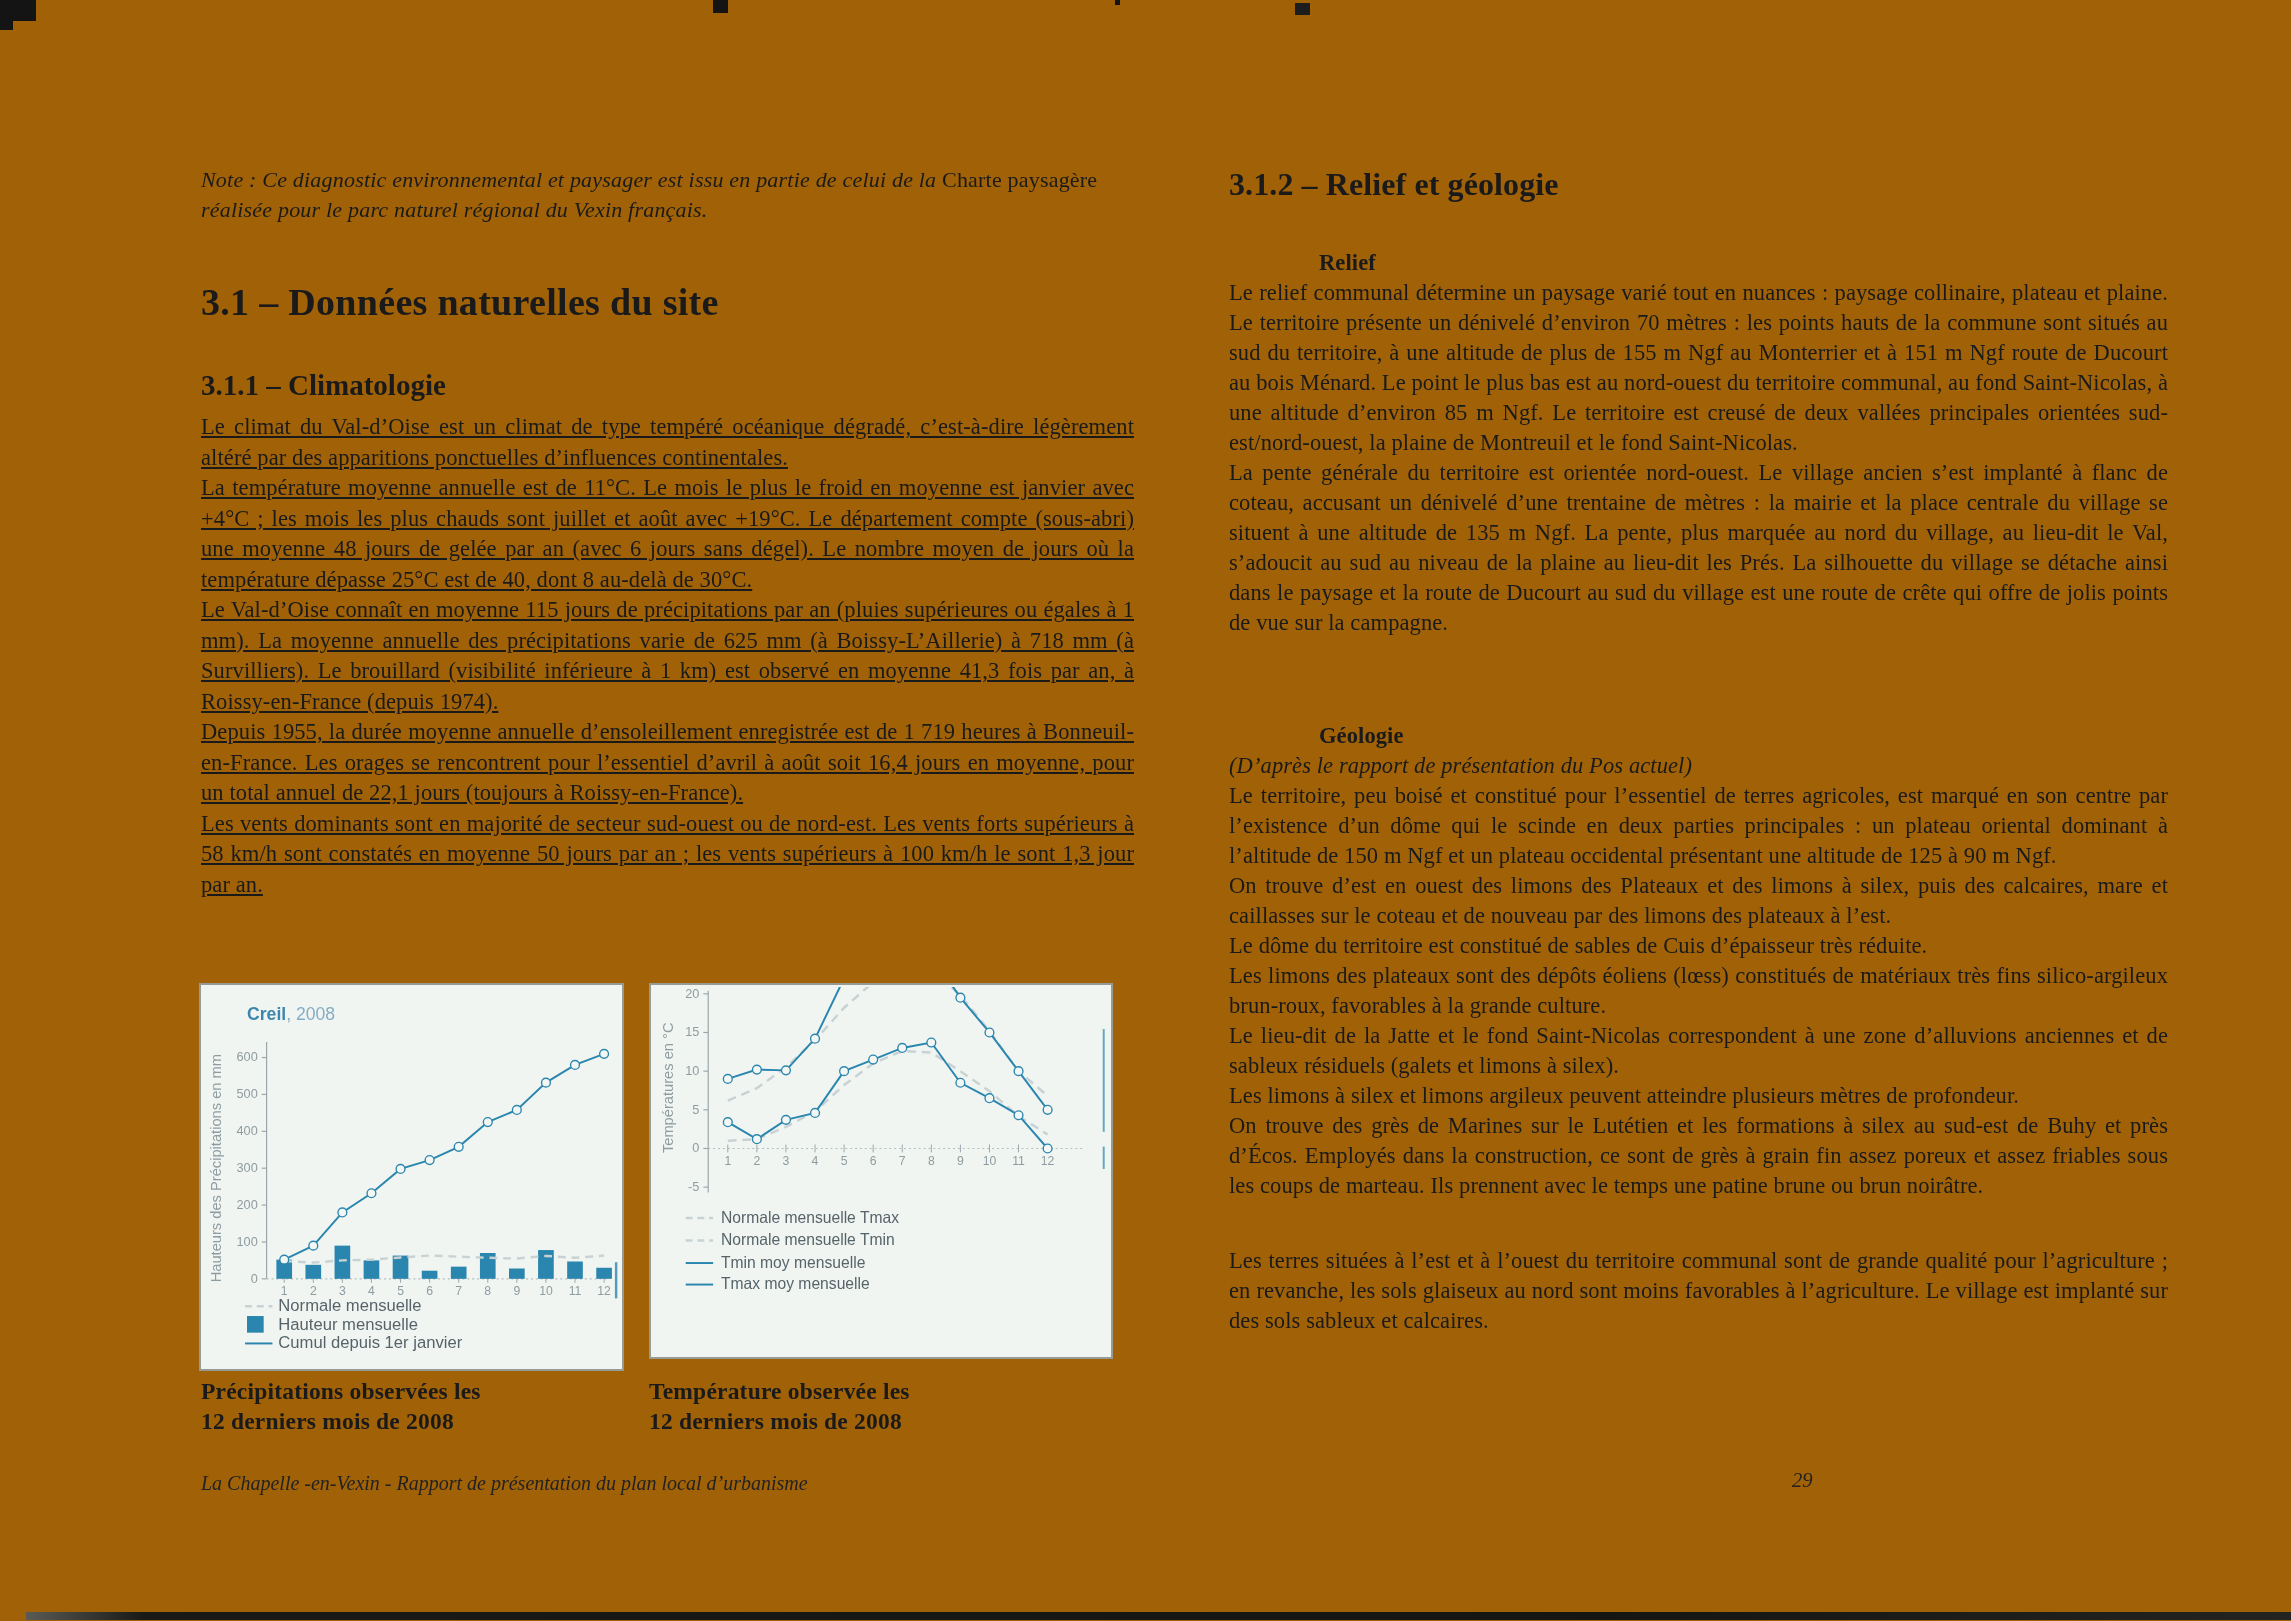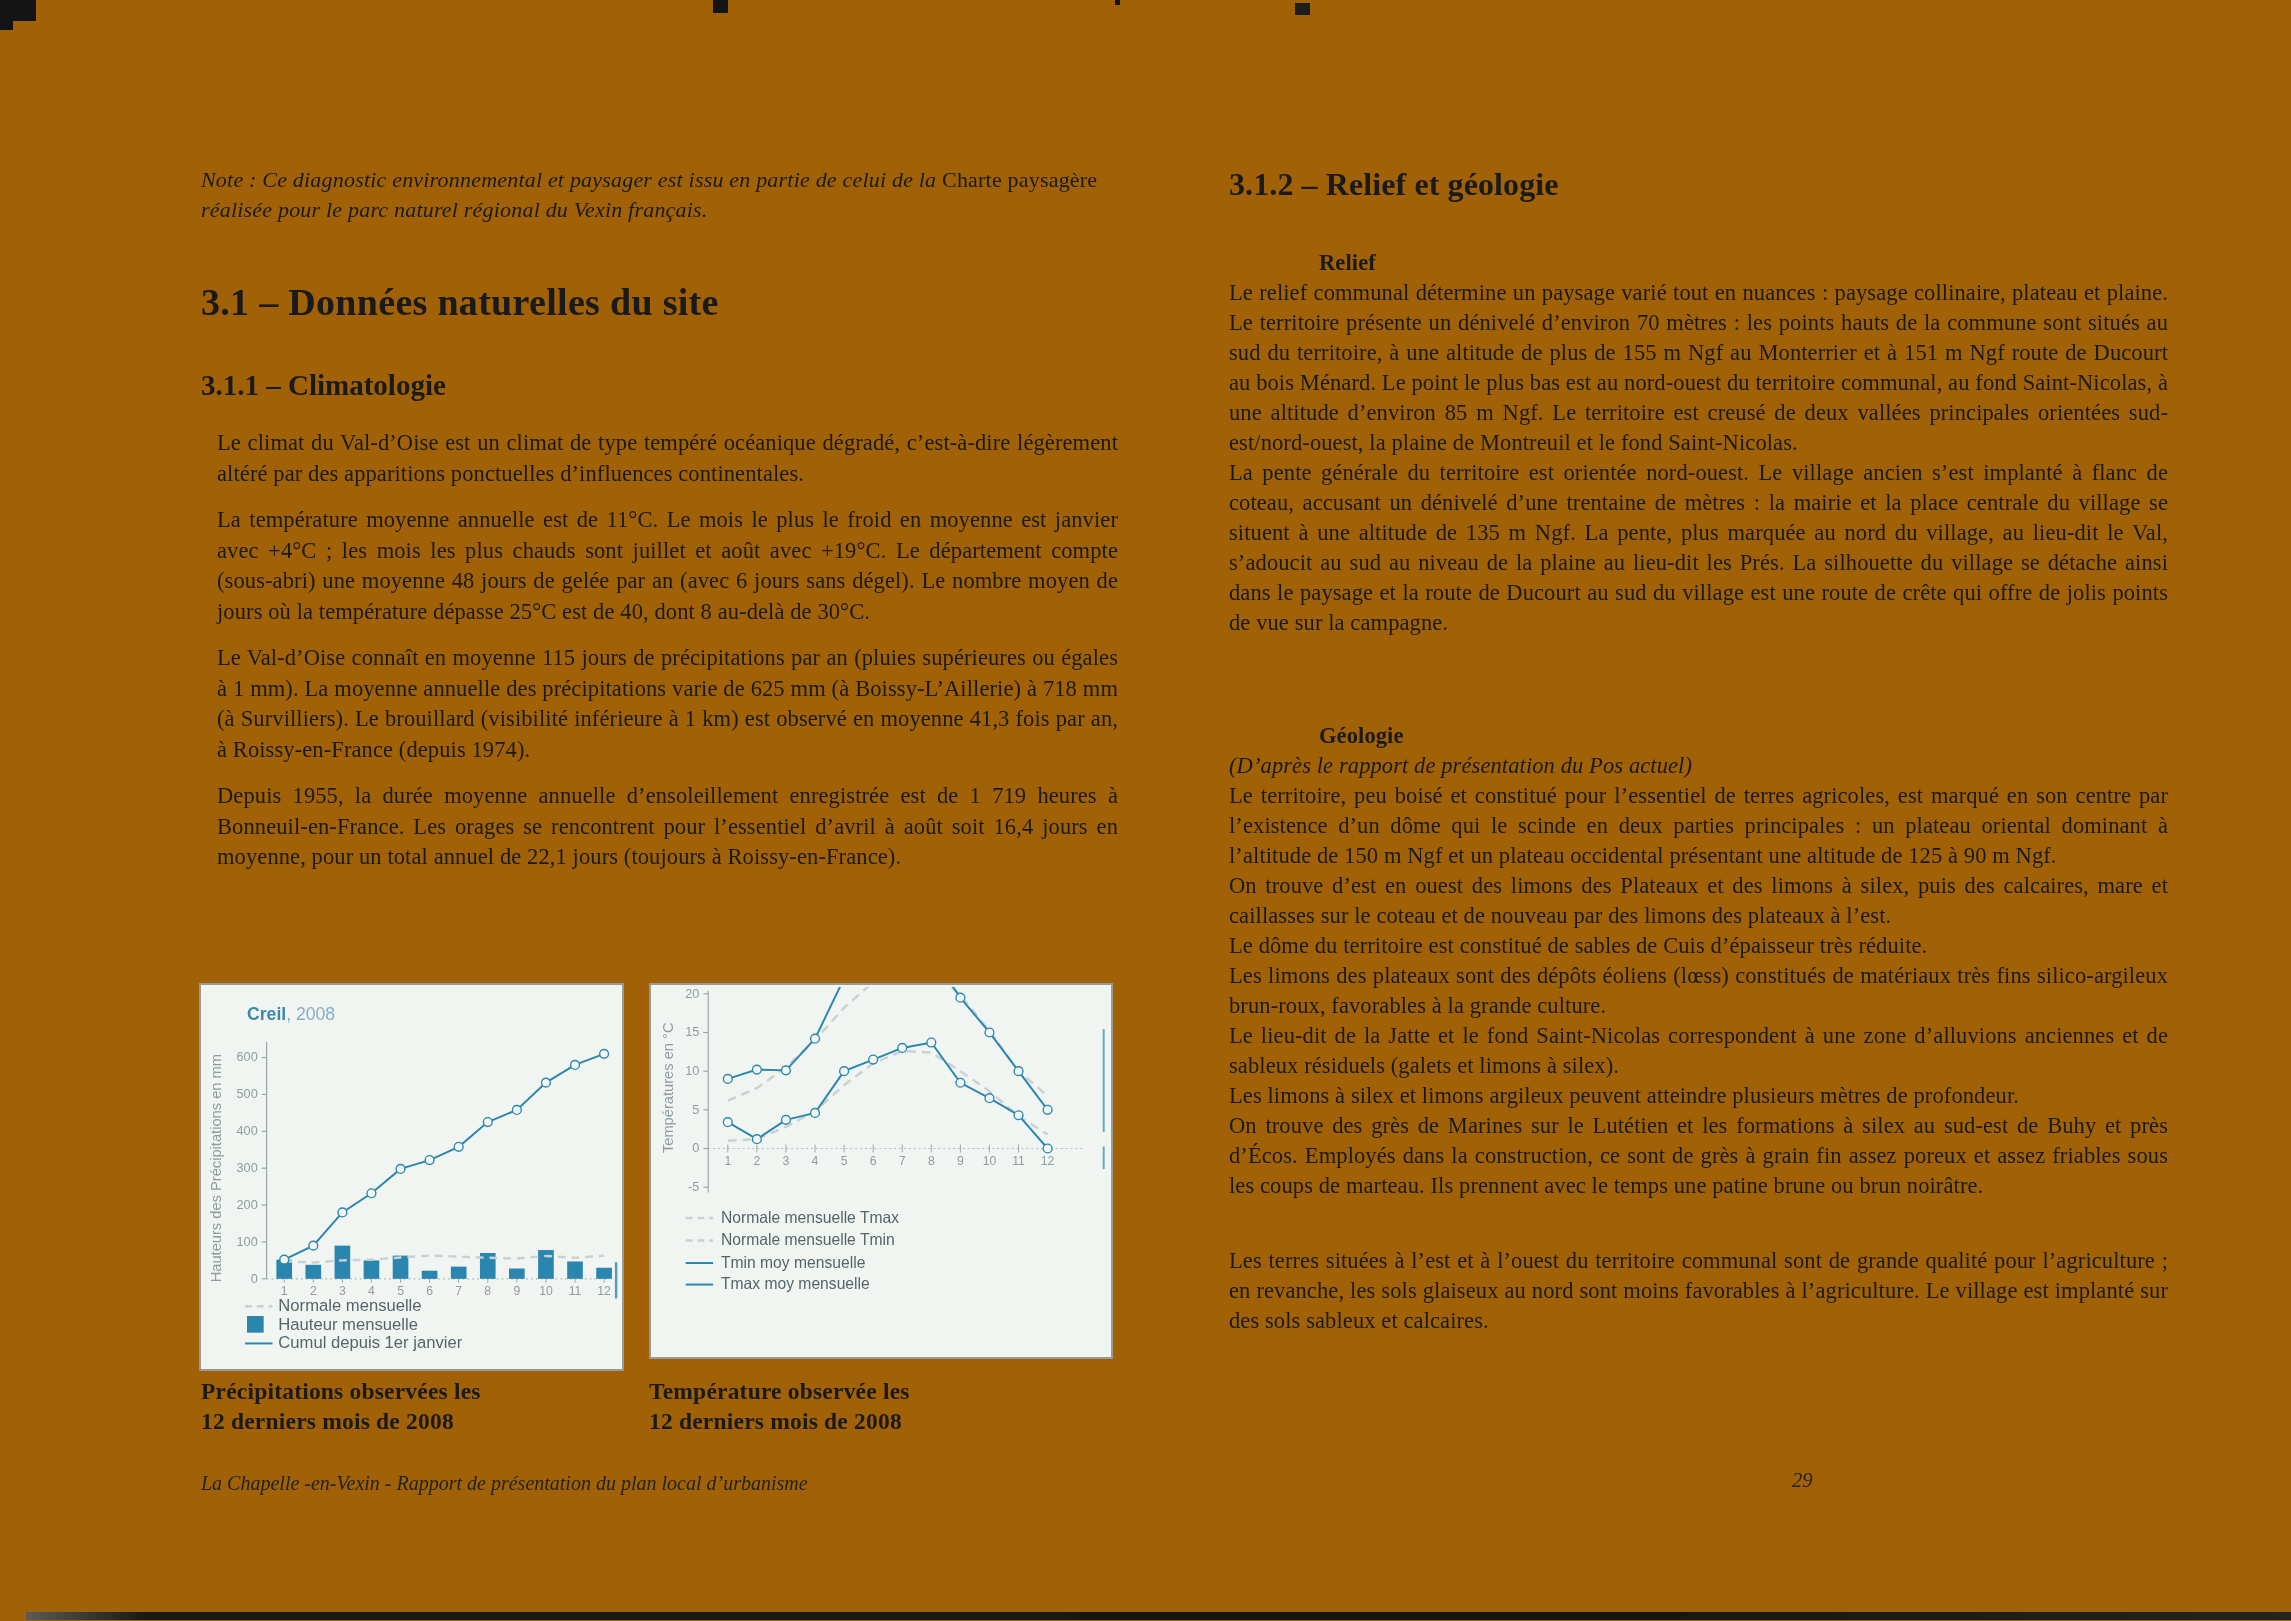--- a/index.html
+++ b/index.html
@@ -6,21 +6,21 @@
   body{width:2292px;height:1621px;overflow:hidden;background:#e8eae6;}
   .page{position:relative;width:2292px;height:1621px;background:#a16207;
         font-family:"Liberation Serif",serif;color:#1a1a1a;}
   .abs{position:absolute;}
   .it{font-style:italic;}
   .note{left:201px;top:165px;width:939px;font-size:22px;line-height:30px;letter-spacing:0.2px;}
   .h-main{left:201px;top:280px;font-size:38px;font-weight:bold;letter-spacing:0.3px;}
   .h-sub{left:201px;top:369px;font-size:29px;font-weight:bold;}
   .body-left{left:201px;top:412px;width:933px;font-size:22.5px;line-height:30.5px;
              text-align:justify;letter-spacing:0.1px;}
-  .body-left p{margin:16px;}
+  .body-left p{margin:0;text-decoration:underline;}
   .col-right{left:1229px;top:165px;width:939px;font-size:22.5px;line-height:30px;
              letter-spacing:0.1px;}
   .col-right .h-sec2{font-size:32px;font-weight:bold;margin:0 0 29px 0;line-height:39px;}
   .sub-head{font-weight:bold;padding-left:90px;margin-top:44px;}
   .col-right p{margin:0;text-align:justify;}
   .col-right .src{text-align:left;font-style:italic;} .gap40{height:39px;} .gap46{height:45px;}
   .chart-box{background:#f1f5f1;border:2px solid #969b96;}
   .chart1{left:199px;top:983px;width:421px;height:384px;}
   .chart2{left:649px;top:983px;width:460px;height:372px;}
   .chart-box svg{display:block;font-family:"Liberation Sans",sans-serif;}
@@ -53,20 +53,21 @@
   <div class="abs note"><span class="it">Note : Ce diagnostic environnemental et paysager est issu en partie de celui de la </span><span>Charte paysagère </span><span class="it">réalisée pour le parc naturel régional du Vexin français.</span></div>
 
   <div class="abs h-main">3.1 – Données naturelles du site</div>
   <div class="abs h-sub">3.1.1 – Climatologie</div>
 
   <div class="abs body-left">
     <p>Le climat du Val-d’Oise est un climat de type tempéré océanique dégradé, c’est-à-dire légèrement altéré par des apparitions ponctuelles d’influences continentales.</p>
     <p>La température moyenne annuelle est de 11°C. Le mois le plus le froid en moyenne est janvier avec +4°C ; les mois les plus chauds sont juillet et août avec +19°C. Le département compte (sous-abri) une moyenne 48 jours de gelée par an (avec 6 jours sans dégel). Le nombre moyen de jours où la température dépasse 25°C est de 40, dont 8 au-delà de 30°C.</p>
     <p>Le Val-d’Oise connaît en moyenne 115 jours de précipitations par an (pluies supérieures ou égales à 1 mm). La moyenne annuelle des précipitations varie de 625 mm (à Boissy-L’Aillerie) à 718 mm (à Survilliers). Le brouillard (visibilité inférieure à 1 km) est observé en moyenne 41,3 fois par an, à Roissy-en-France (depuis 1974).</p>
     <p>Depuis 1955, la durée moyenne annuelle d’ensoleillement enregistrée est de 1 719 heures à Bonneuil-en-France. Les orages se rencontrent pour l’essentiel d’avril à août soit 16,4 jours en moyenne, pour un total annuel de 22,1 jours (toujours à Roissy-en-France).</p>
+    <p>Les vents dominants sont en majorité de secteur sud-ouest ou de nord-est. Les vents forts supérieurs à 58 km/h sont constatés en moyenne 50 jours par an ; les vents supérieurs à 100 km/h le sont 1,3 jour par an.</p>
   </div>
 
   <div class="abs chart-box chart1">
     <svg id="precip-svg" viewBox="0 0 430 392" width="421" height="384">
         <line x1="67" y1="58" x2="67" y2="300" stroke="#9aa6aa" stroke-width="1.2"></line>
         <line x1="62" x2="67" y1="300" y2="300" stroke="#9aa6aa" stroke-width="1.2"></line>
         <text x="58" y="304" fill="#8e9ca1" font-size="13" text-anchor="end">0</text>
         <line x1="62" x2="67" y1="262.3333333333333" y2="262.3333333333333" stroke="#9aa6aa" stroke-width="1.2"></line>
         <text x="58" y="266.3333333333333" fill="#8e9ca1" font-size="13" text-anchor="end">100</text>
         <line x1="62" x2="67" y1="224.66666666666669" y2="224.66666666666669" stroke="#9aa6aa" stroke-width="1.2"></line>

